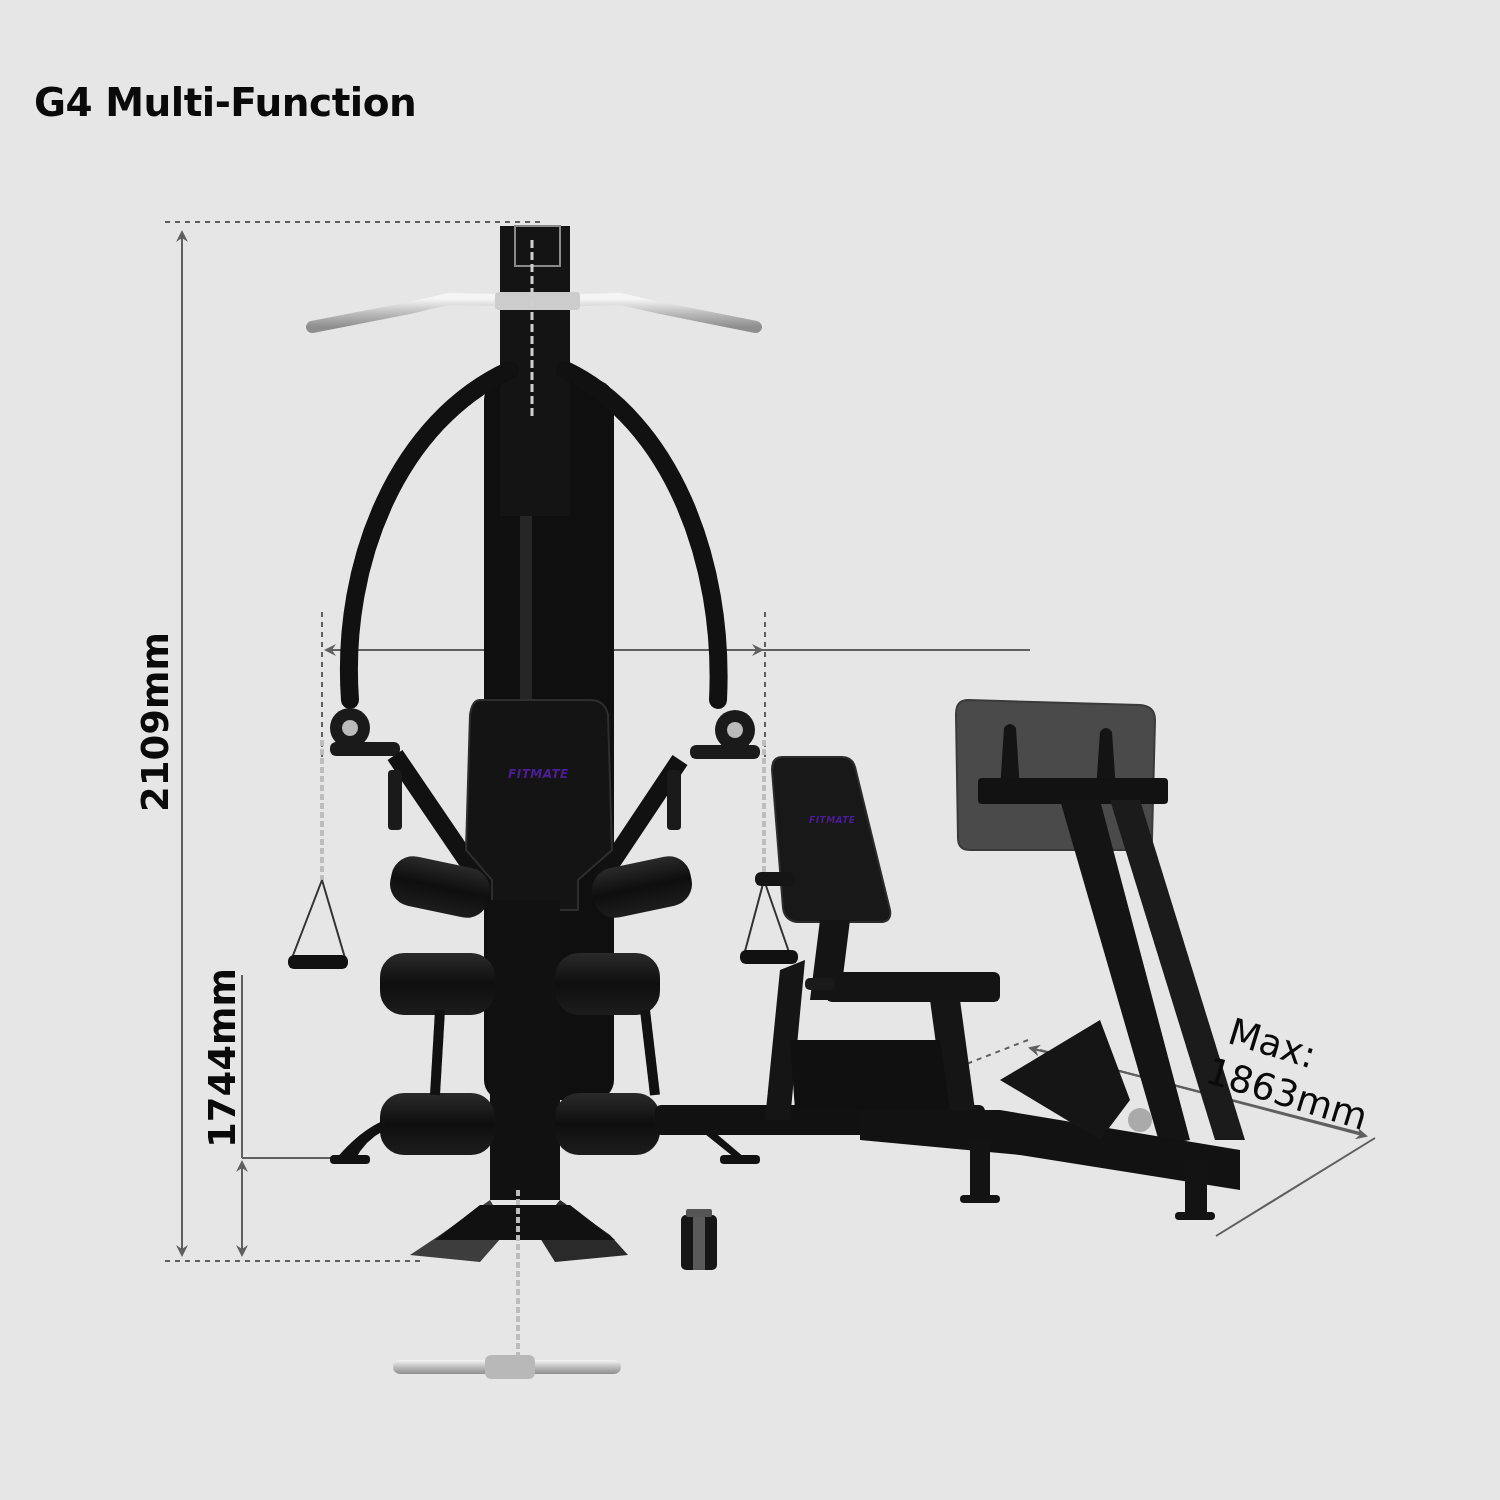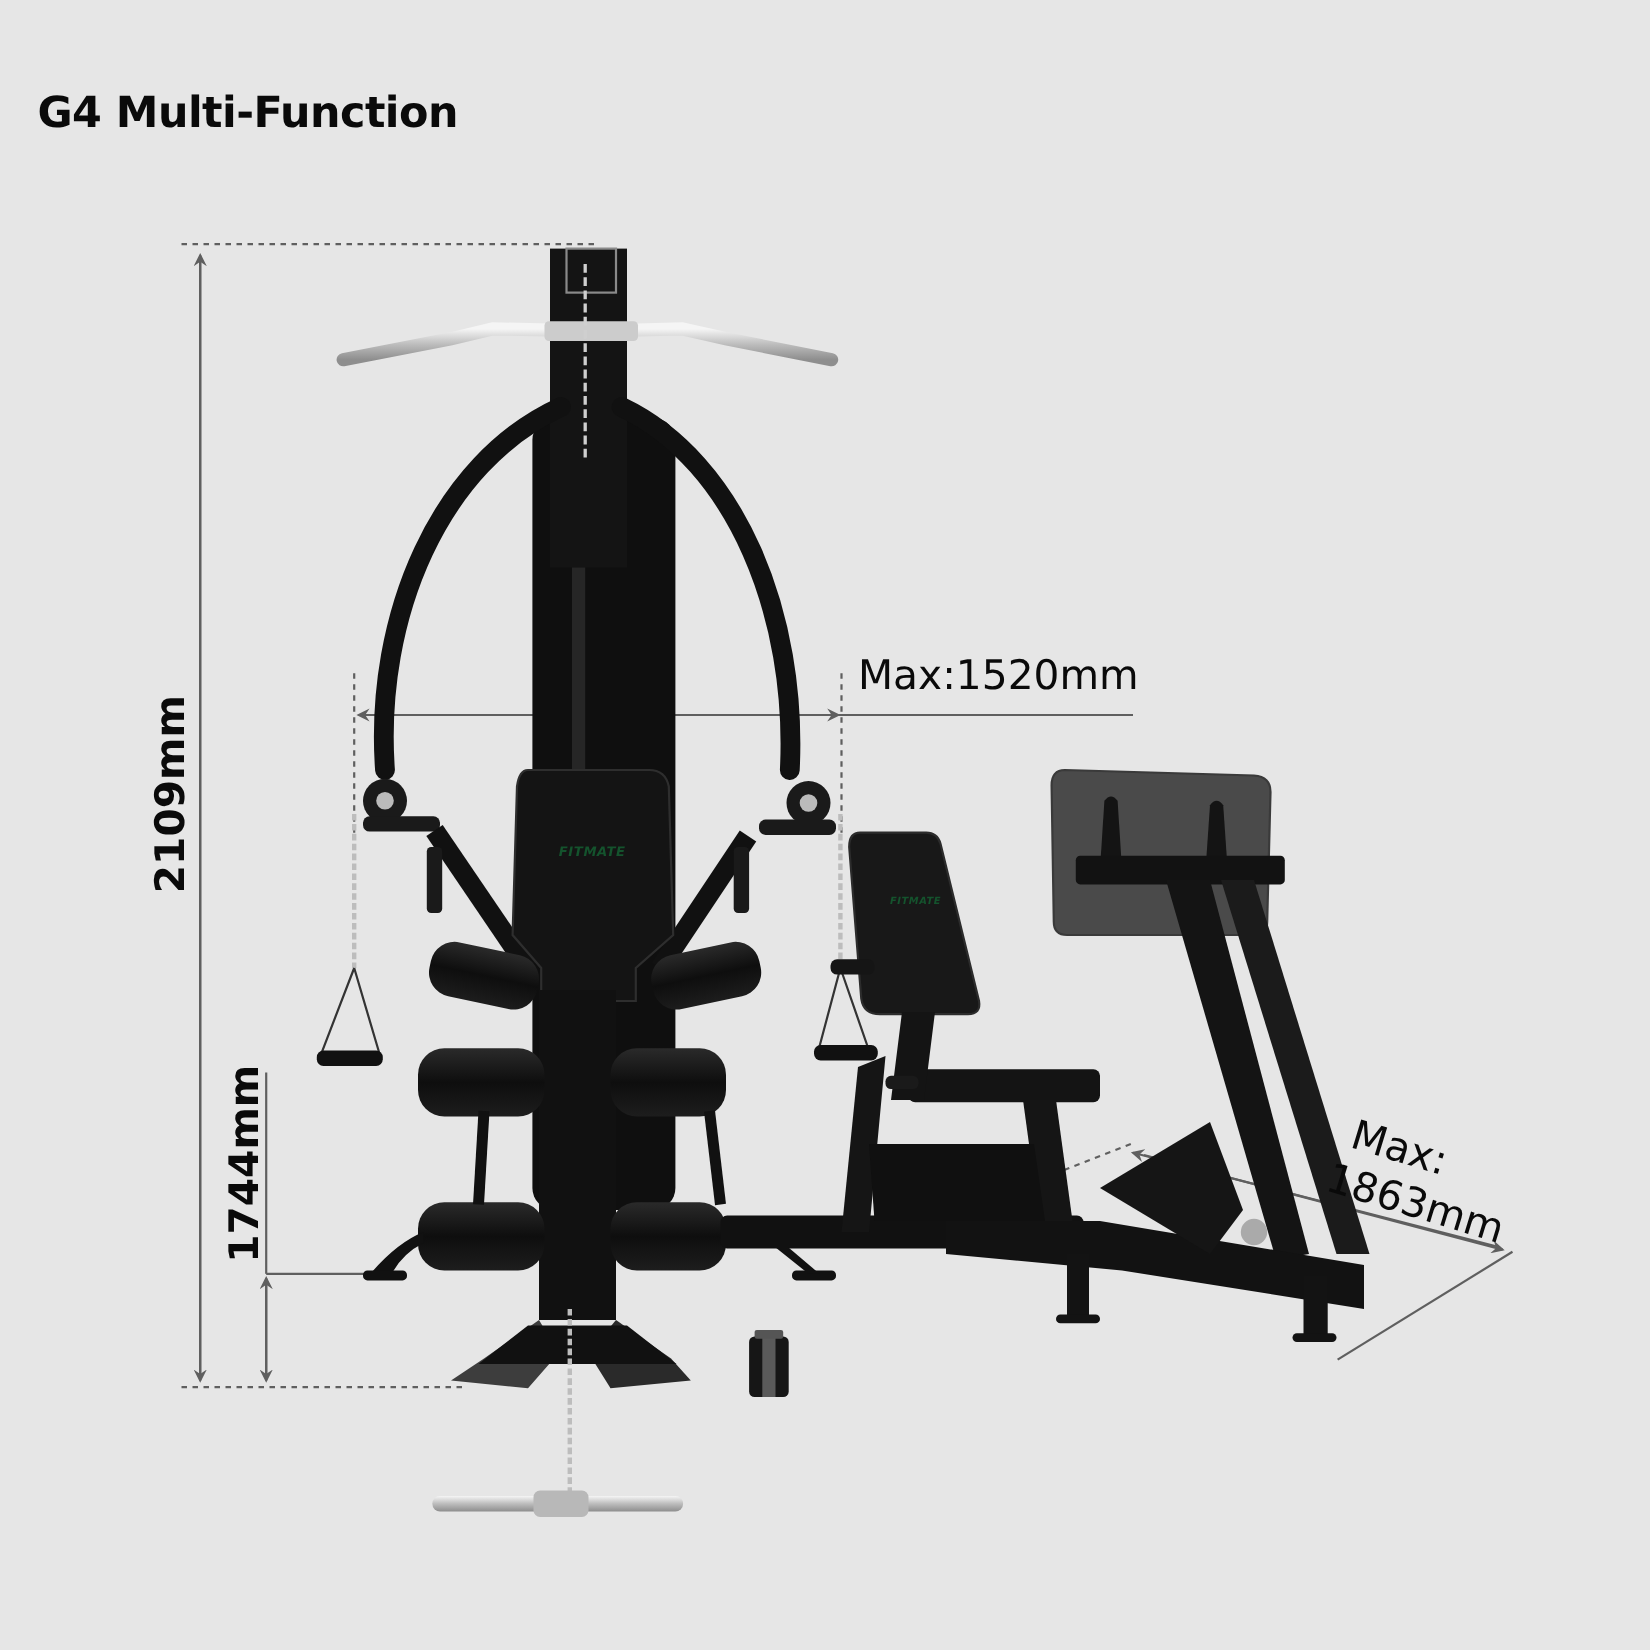--- a/index.html
+++ b/index.html
@@ -31,21 +31,21 @@
     transform: translate(-50%, -50%) rotate(-90deg);
   }
   .dim-width { left: 780px; top: 592px; font-size: 37px; font-weight: normal; }
   .dim-depth {
     left: 1236px; top: 1010px; font-size: 37px; font-weight: normal; line-height: 44px;
     transform: rotate(17deg); transform-origin: left top;
   }
   .dim-depth span { display: block; }
   .dim-depth .l2 { margin-left: -10px; }
   .brand {
-    position: absolute; color: #14532d; font-style: italic; font-weight: bold;
+    position: absolute; color: #4c1d95; font-style: italic; font-weight: bold;
     font-family: "DejaVu Sans", sans-serif; letter-spacing: 0.5px;
   }
   .brand-main { left: 508px; top: 767px; font-size: 12px; }
   .brand-leg { left: 809px; top: 815px; font-size: 9px; }
 </style>
 </head>
 <body>
 
 <div class="canvas">
 
@@ -215,20 +215,17 @@
       <rect x="755" y="872" width="40" height="14" rx="6" fill="#151515"></rect>
       <rect x="805" y="978" width="30" height="12" rx="5" fill="#1a1a1a"></rect>
     </g>
   </svg>
 
   <div class="brand brand-main">FITMATE</div>
   <div class="brand brand-leg">FITMATE</div>
 
   <div class="dim-label dim-height">2109mm</div>
   <div class="dim-label dim-seat">1744mm</div>
-  <div class="dim-label dim-width">
-    <span>Max</span><span>:</span><span>1520mm</span>
-  </div>
   <div class="dim-label dim-depth">
     <span>Max:</span>
     <span class="l2">1863mm</span>
   </div>
 </div>
 
 </body></html>

